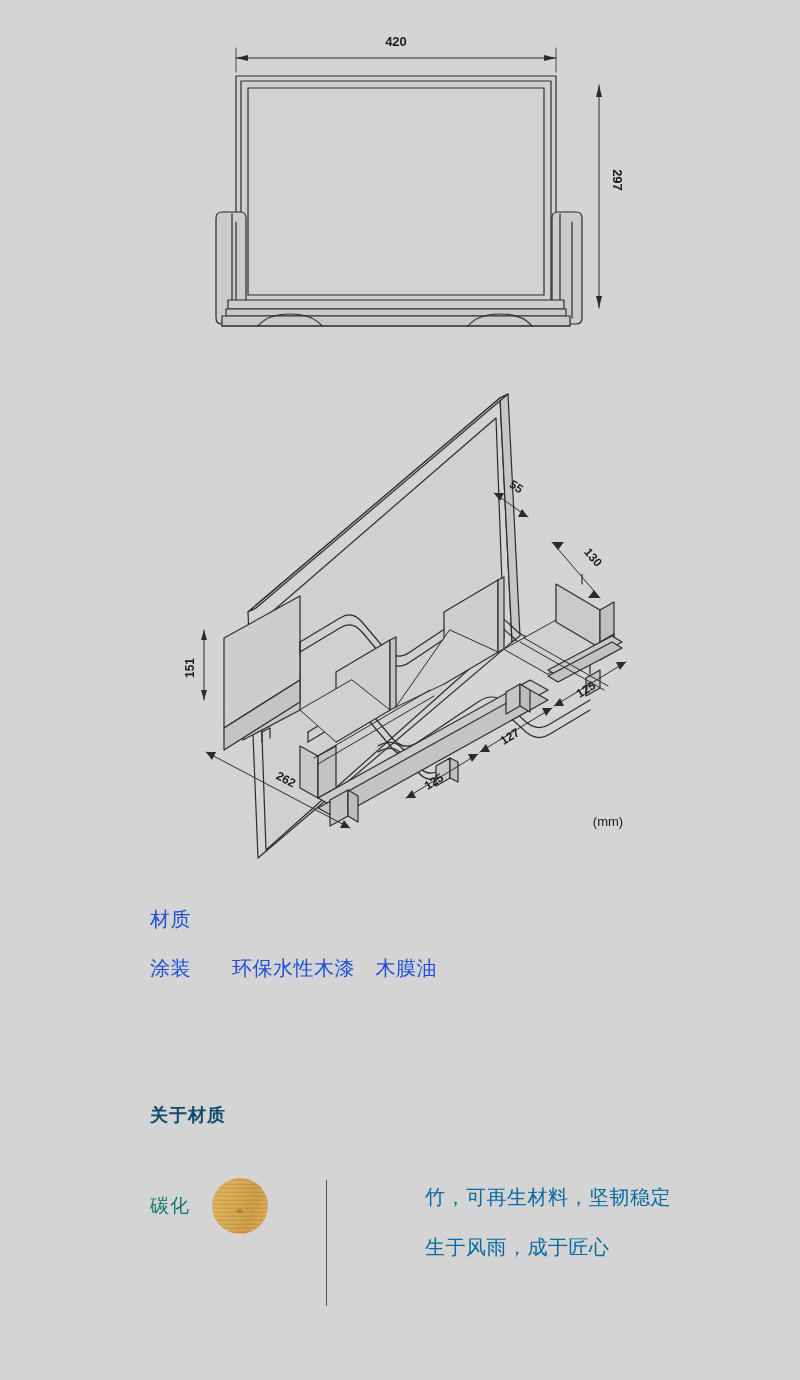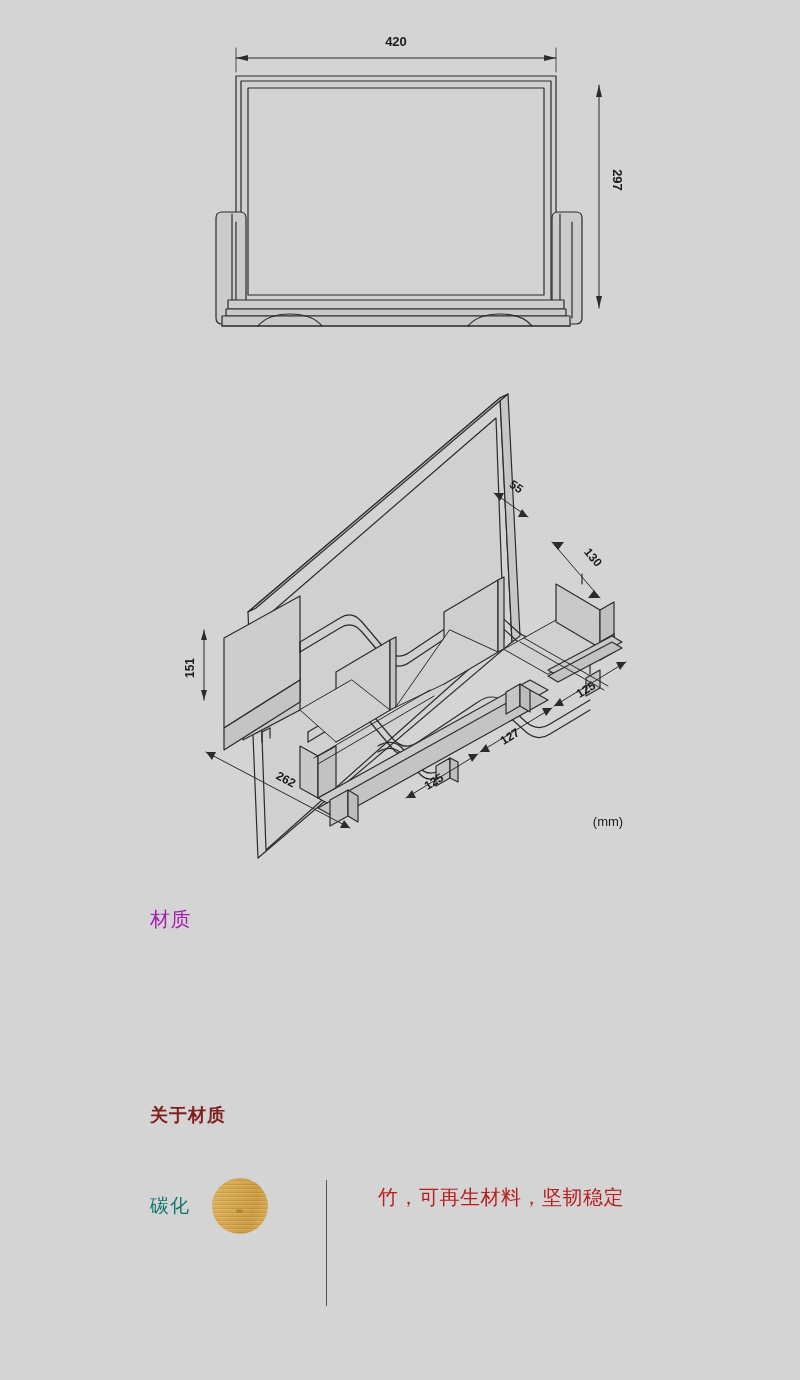--- a/index.html
+++ b/index.html
@@ -22,29 +22,29 @@
 
   
   .spec-list{
     position:absolute;left:150px;top:906px;width:620px;
   }
   .spec-row{
     display:flex;align-items:baseline;
     height:49px;
     font-size:20px;
     letter-spacing:0.5px;
-    color:#a21caf;
+    color:#1d4ed8;
   }
   .spec-label{width:82px;flex:none;}
   .spec-value{flex:1;}
 
   
   .about-heading{
     position:absolute;left:150px;top:1103px;
-    font-size:18px;font-weight:bold;letter-spacing:1px;color:#7f1d1d;
+    font-size:18px;font-weight:bold;letter-spacing:1px;color:#0c4a6e;
   }
 
   .material-block{
     position:absolute;left:150px;top:1172px;width:600px;height:150px;
   }
   .swatch-col{
     position:absolute;left:0;top:0;width:160px;
   }
   .swatch-row{
     display:flex;align-items:center;height:68px;
@@ -76,21 +76,21 @@
   .divider{
     position:absolute;left:176px;top:8px;
     width:1px;height:126px;background:#555;
   }
 
   .desc-col{
     position:absolute;left:228px;top:0;width:380px;
   }
   .desc-line{
     height:50px;line-height:50px;
-    font-size:20px;letter-spacing:0.5px;color:#b91c1c;
+    font-size:20px;letter-spacing:0.5px;color:#0369a1;margin-left:47px;
   }
 </style>
 </head>
 <body>
 
 <div class="page">
 
   <div class="drawing" id="front-view-drawing">
     <svg viewBox="0 0 800 380" width="800" height="380" xmlns="http://www.w3.org/2000/svg">
       <g fill="none" stroke="#2b2b2b" stroke-width="1.2" stroke-linejoin="round" stroke-linecap="round">
@@ -268,20 +268,24 @@
       <text x="512" y="360" text-anchor="middle" font-family="Liberation Sans, sans-serif" font-size="12" font-weight="bold" fill="#1a1a1a" transform="rotate(-32 512 360)">127</text>
       <text x="588" y="313" text-anchor="middle" font-family="Liberation Sans, sans-serif" font-size="12" font-weight="bold" fill="#1a1a1a" transform="rotate(-32 588 313)">125</text>
 
       <text x="608" y="446" text-anchor="middle" font-family="Liberation Sans, sans-serif" font-size="13" fill="#1a1a1a">(mm)</text>
     </svg>
   </div>
 
   <div class="spec-list">
     <div class="spec-row">
       <div class="spec-label">材质</div>
+    </div>
+    <div class="spec-row">
+      <div class="spec-label">涂装</div>
+      <div class="spec-value">环保水性木漆　木膜油</div>
     </div>
   </div>
 
   <div class="about-heading">关于材质</div>
 
   <div class="material-block">
 
     <div class="swatch-col">
       <div class="swatch-row">
         <div class="swatch-label">碳化</div>
@@ -289,16 +293,17 @@
           <div class="grain"></div>
           <div class="knot"></div>
         </div>
       </div>
     </div>
 
     <div class="divider"></div>
 
     <div class="desc-col">
       <div class="desc-line">竹，可再生材料，坚韧稳定</div>
+      <div class="desc-line">生于风雨，成于匠心</div>
     </div>
   </div>
 
 </div>
 
 </body></html>

